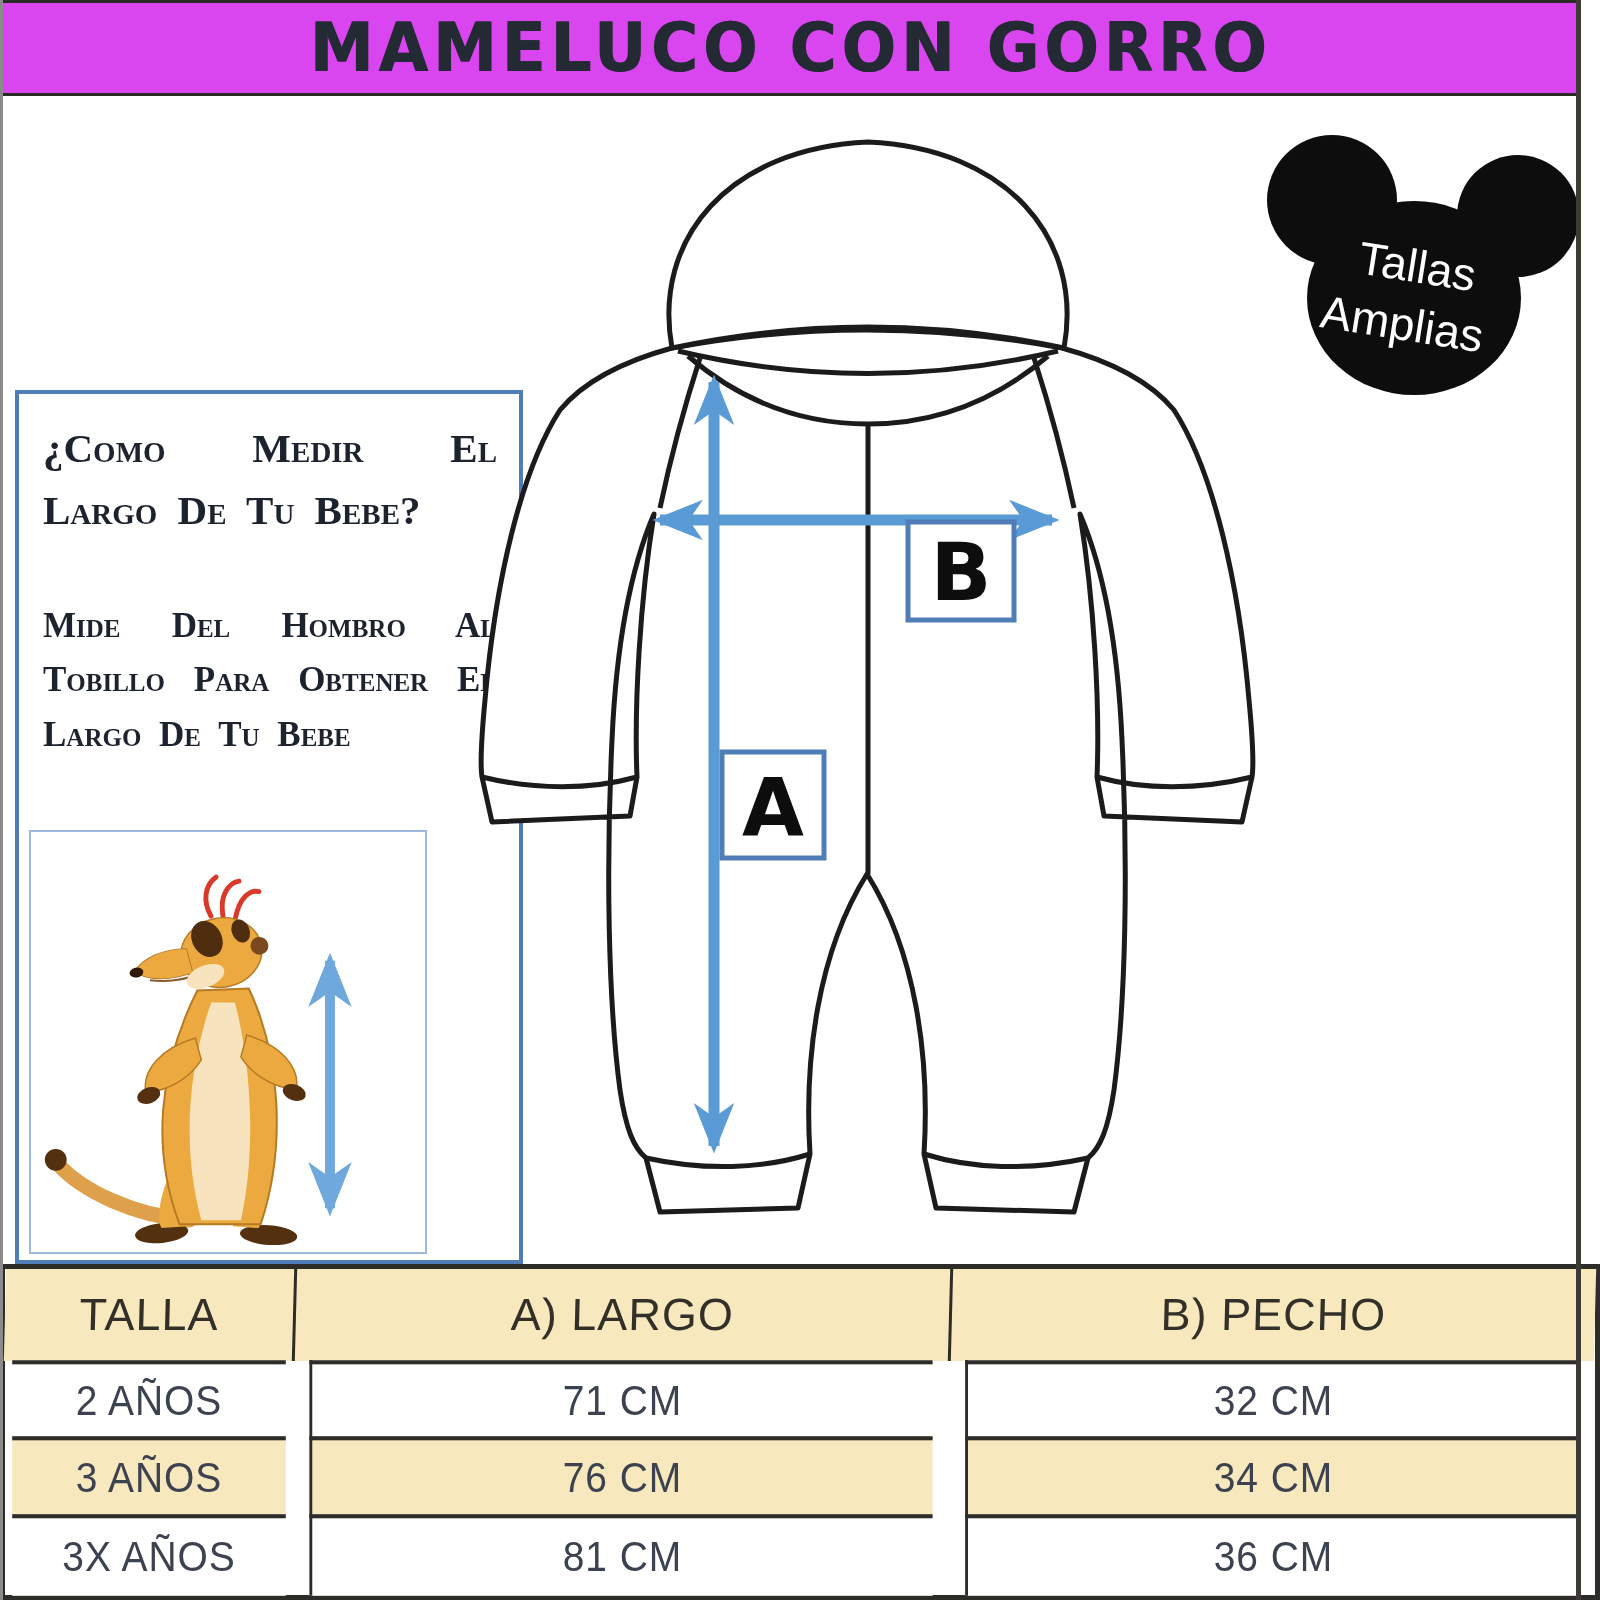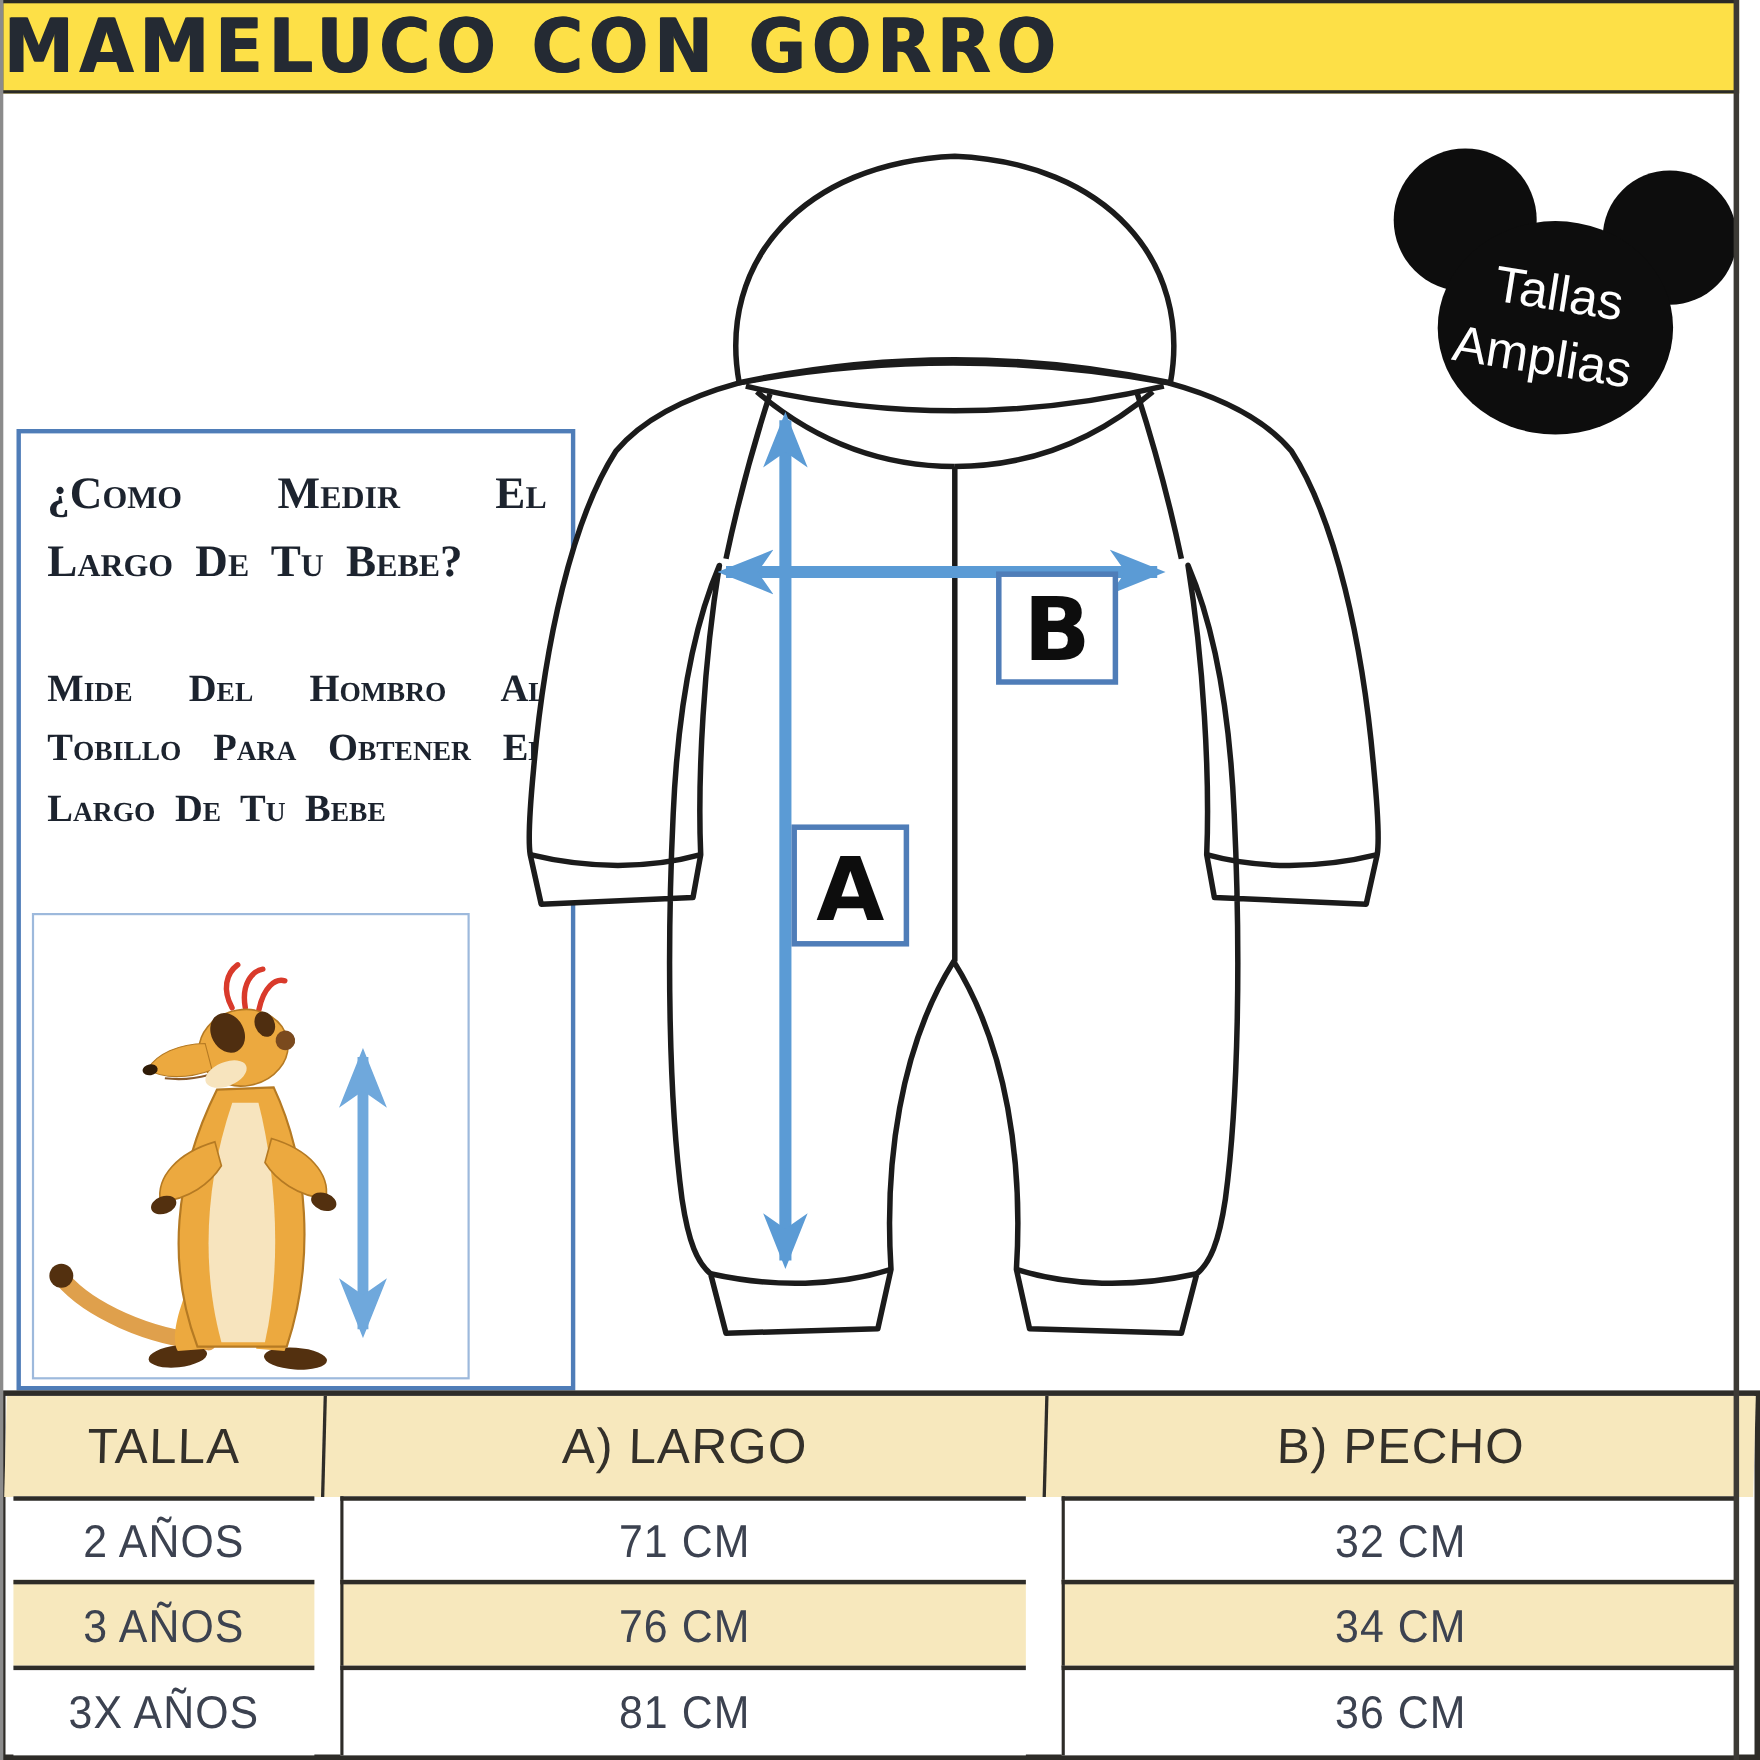--- a/index.html
+++ b/index.html
@@ -4,22 +4,22 @@
 <style>
   * { margin:0; padding:0; box-sizing:border-box; }
   html,body { width:1600px; height:1600px; background:#fff; font-family:"Liberation Sans",sans-serif; overflow:hidden; }
   .page { position:relative; width:1600px; height:1600px; background:#ffffff; }
 
   
   .frame-left  { position:absolute; left:0; top:0; width:3px; height:1600px; background:#8b8b8b; }
   .frame-right { position:absolute; left:1576px; top:0; width:5px; height:1600px; background:#3c3a35; }
 
   
-  .title-bar { position:absolute; left:0; top:0; width:1581px; height:85px;
-    background:#fde047; border:3px solid #2a2a26; display:flex; align-items:center; justify-content:flex-start; }
+  .title-bar { position:absolute; left:0; top:0; width:1581px; height:96px;
+    background:#d946ef; border:3px solid #2a2a26; display:flex; align-items:center; justify-content:center; }
   .title-bar h1 { font-family:"DejaVu Sans",sans-serif; font-weight:700; font-size:64px;
     letter-spacing:5px; color:#242A33; transform:scaleY(1.06); text-shadow:1px 0 0 #242A33; }
 
   
   .badge-svg { position:absolute; left:1238px; top:122px; width:344px; height:300px; }
   .badge-text { font-family:"Liberation Sans",sans-serif; font-size:46px; fill:#ffffff; }
 
   
   .info-box { position:absolute; left:15px; top:390px; width:508px; height:874px;
     border:4px solid #4F7DB8; background:#fff; padding:24px 22px 0 24px; }

